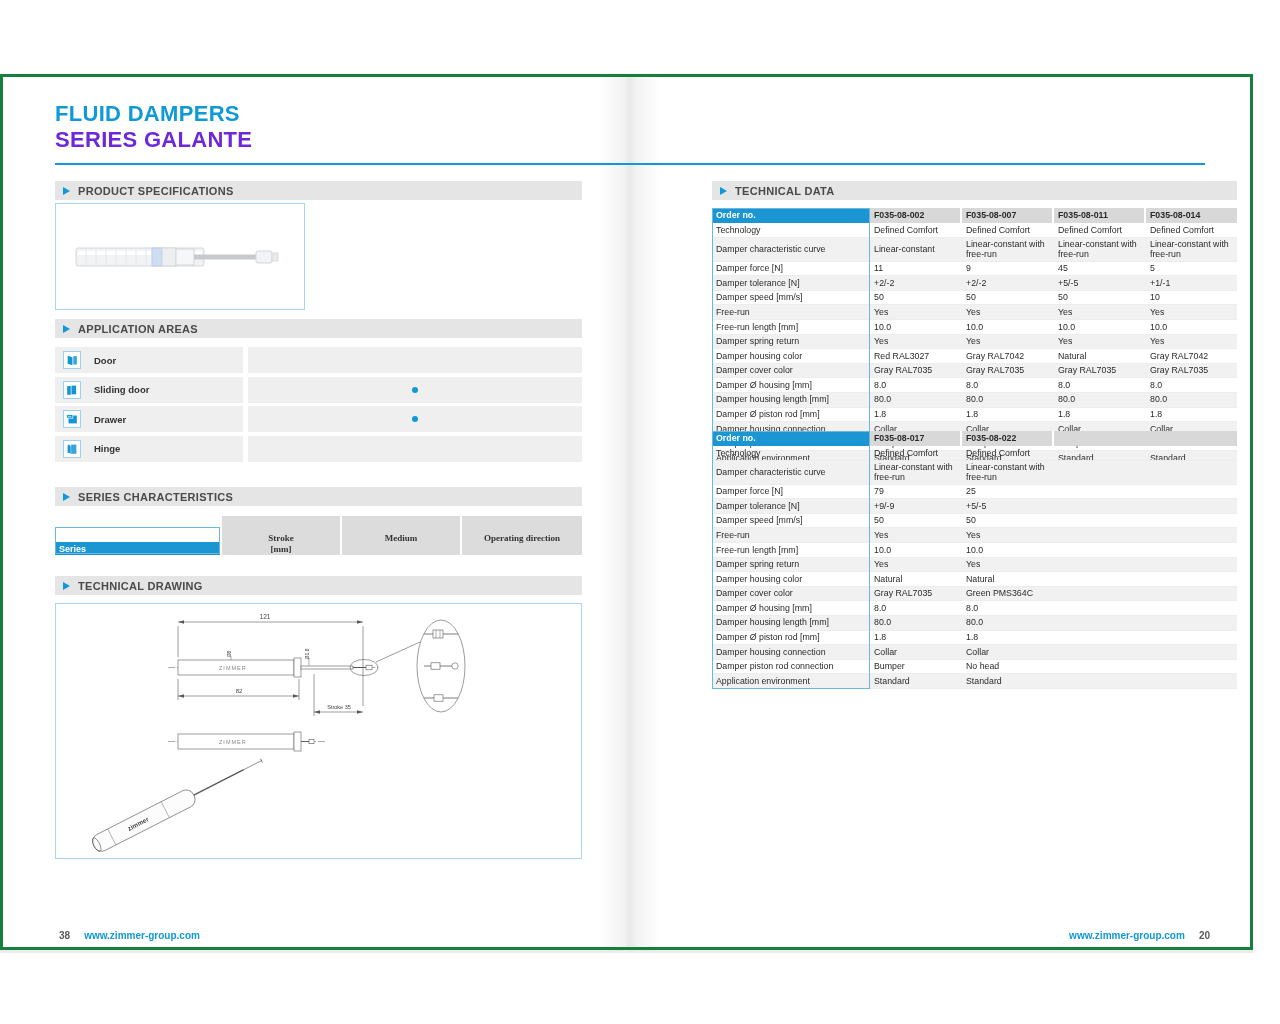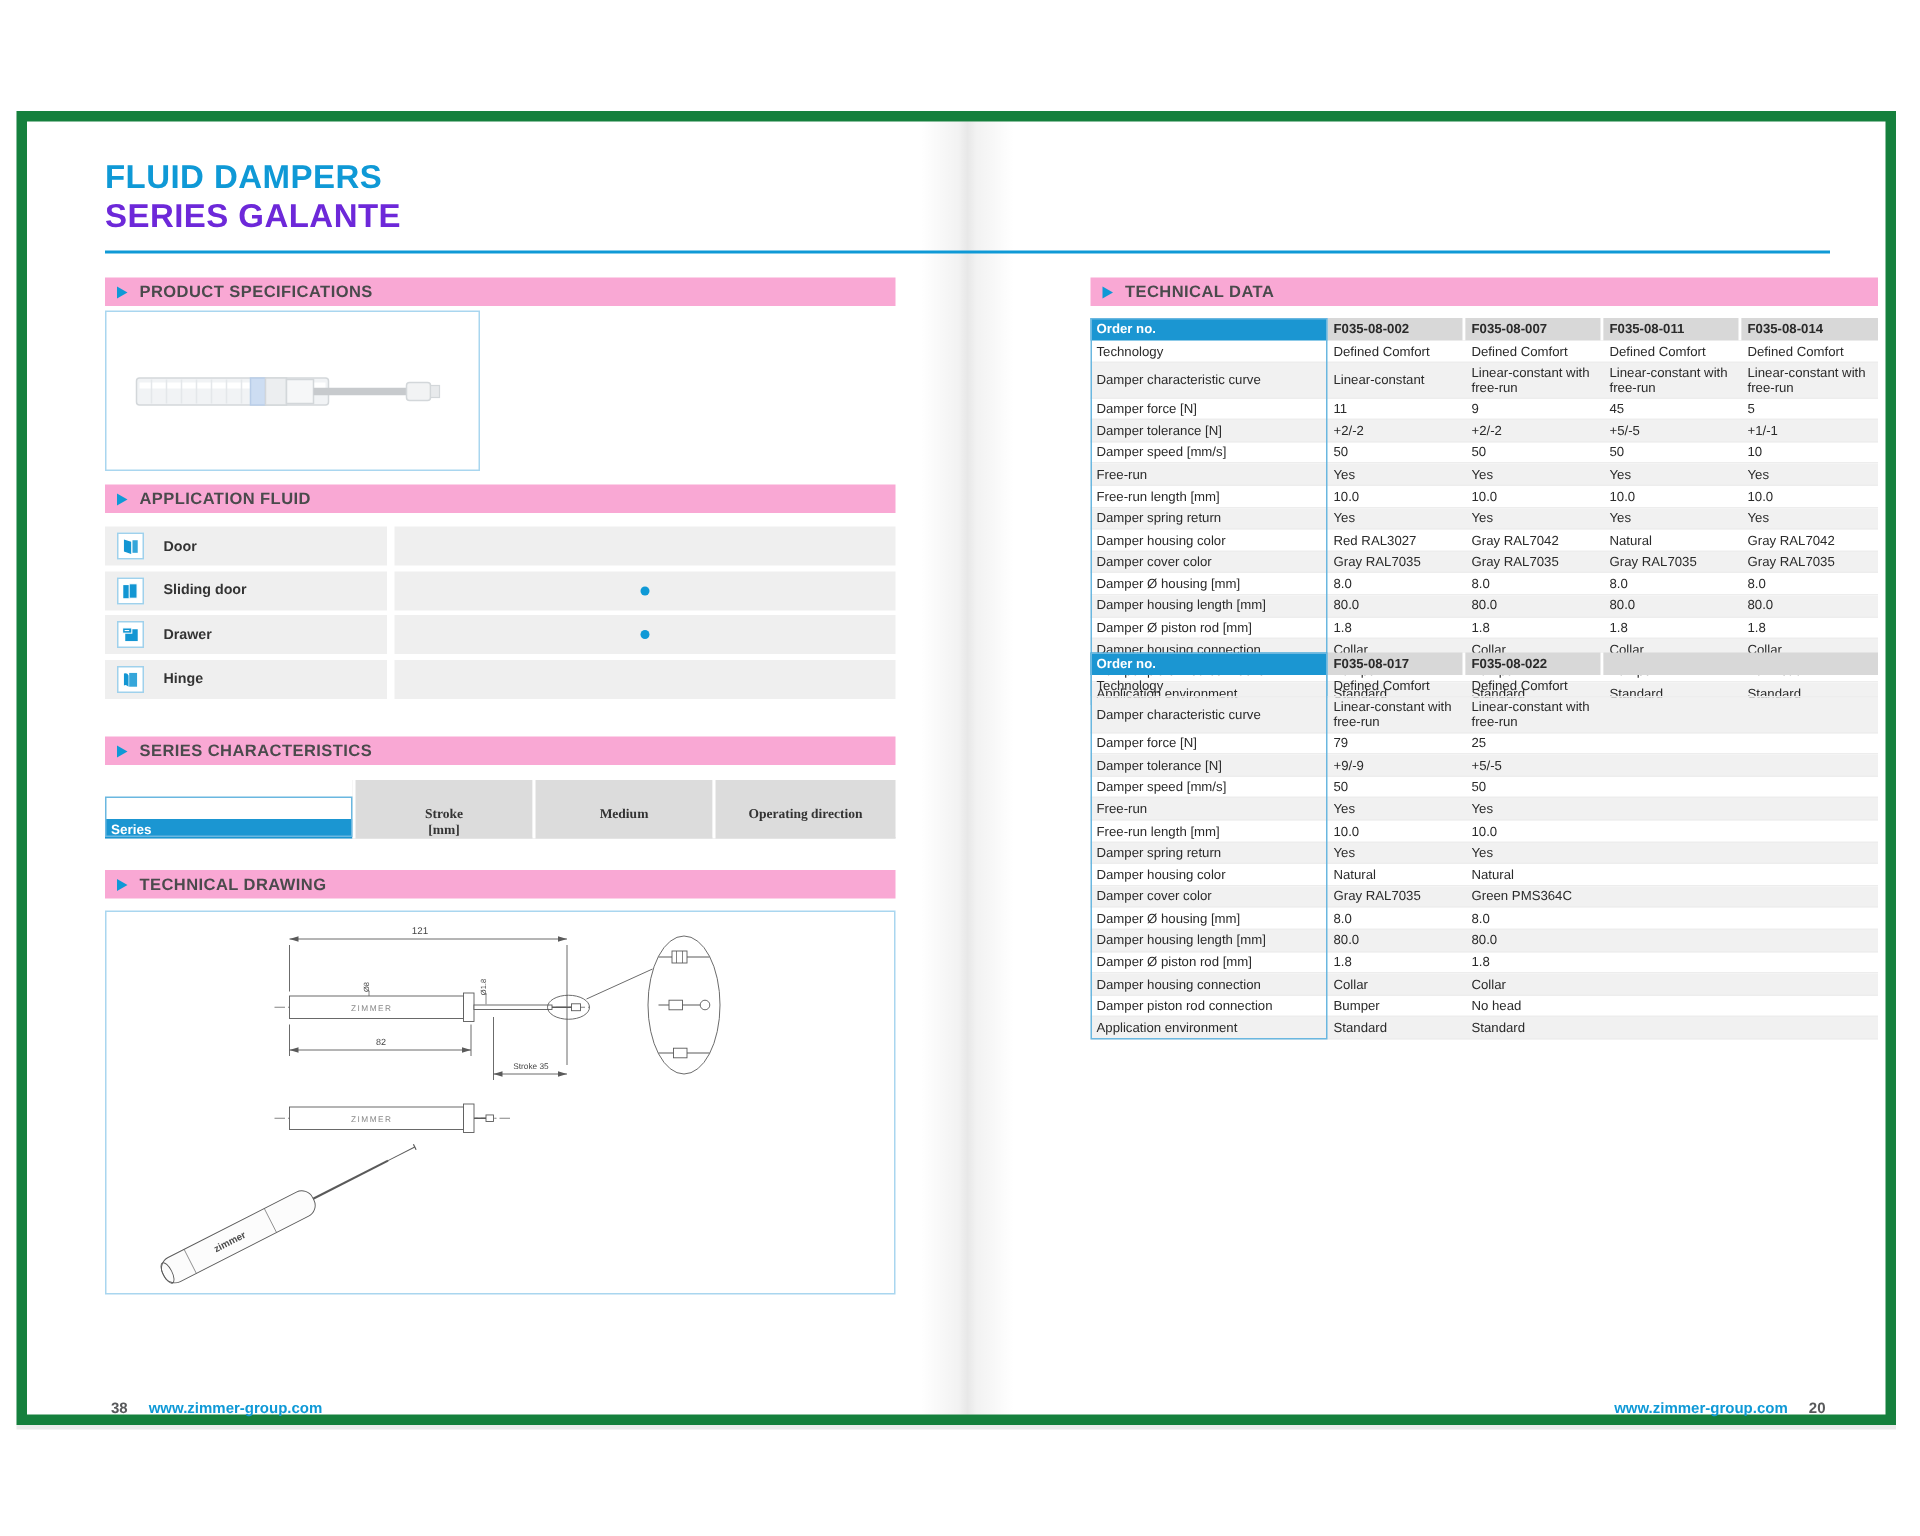--- a/index.html
+++ b/index.html
@@ -2,40 +2,40 @@
 <html><head>
 <meta charset="utf-8">
 <style>
   html,body{margin:0;padding:0;}
   body{
     width:1280px;height:1024px;position:relative;background:#ffffff;
     font-family:"Liberation Sans", sans-serif;color:#2a2a2a;overflow:hidden;
     -webkit-font-smoothing:antialiased;
   }
   .spread{
-    position:absolute;left:11px;top:74px;width:1253px;height:876px;
-    background:#ffffff;border:7px solid #15803d;box-sizing:border-box;
+    position:absolute;left:0;top:74px;width:1253px;height:876px;
+    background:#ffffff;border:3px solid #15803d;box-sizing:border-box;
     box-shadow:0 3px 0 rgba(0,0,0,0.08);
   }
   .seam{
     position:absolute;left:596px;top:0;width:62px;height:100%;
     background:linear-gradient(to right, rgba(0,0,0,0) 0%, rgba(0,0,0,0.05) 40%, rgba(0,0,0,0.09) 50%, rgba(0,0,0,0.05) 60%, rgba(0,0,0,0) 100%);
     pointer-events:none;
   }
   .title-rule{position:absolute;left:52px;top:86px;width:1150px;height:2px;background:#0f99d6;}
   .page{position:absolute;top:0;height:100%;}
   .page-left{left:52px;width:527px;}
   .page-right{left:677px;width:525px;margin-left:32px;}
 
   .page-title{position:absolute;left:0;top:24px;line-height:26px;}
   .t1{font-size:22px;font-weight:bold;color:#0f99d6;letter-spacing:0.3px;}
   .t2{font-size:22px;font-weight:bold;color:#6d28d9;letter-spacing:0.3px;}
 
   .secbar{
-    position:absolute;left:0;width:100%;height:19px;background:#f9a8d4;
+    position:absolute;left:0;width:100%;height:19px;background:#e5e5e5;
     display:flex;align-items:center;gap:8px;padding-left:8px;box-sizing:border-box;
   }
   .secbar .tri{width:0;height:0;border-left:7px solid #0f99d6;border-top:4.5px solid transparent;border-bottom:4.5px solid transparent;}
   .secbar .sectxt{font-size:11px;font-weight:bold;color:#4a4a4c;letter-spacing:0.3px;}
 
   
   .prod-img-box{position:absolute;left:0;top:126px;width:250px;height:107px;border:1px solid #a9d6ef;background:#fff;box-sizing:border-box;}
   .prod-text{
     position:absolute;left:253px;top:150px;width:274px;border-top:1px solid #0f99d6;
     padding-top:7px;font-size:10.6px;line-height:15px;text-align:justify;color:#3b3b3d;box-sizing:border-box;
@@ -124,21 +124,21 @@
         <rect x="120" y="45" width="18" height="16" fill="#f6f7f8" stroke="#d3d7da" stroke-width="1"></rect>
         <rect x="138" y="50.5" width="62" height="5" fill="#c7cacd"></rect>
         <rect x="200" y="47" width="16" height="12" rx="2" fill="#f2f3f4" stroke="#d3d7da" stroke-width="1"></rect>
         <rect x="216" y="49" width="6" height="8" fill="#e8eaec" stroke="#d3d7da" stroke-width="0.8"></rect>
       </svg>
     </div>
 
 
     <div class="secbar" style="top:242px;">
       <span class="tri"></span>
-      <span class="sectxt">APPLICATION FLUID</span>
+      <span class="sectxt">APPLICATION AREAS</span>
     </div>
     <div class="app-rows">
         <div class="app-row">
           <div class="app-left">
             <span class="app-icon">
               <svg width="14" height="14" viewBox="0 0 16 16">
                 <path d="M3 3 L8.5 4.8 L8.5 14 L3 12.2 Z" fill="#1296d3"></path>
                 <rect x="9.5" y="3.6" width="4" height="9.6" fill="#1296d3" opacity="0.85"></rect>
               </svg>
             </span>

